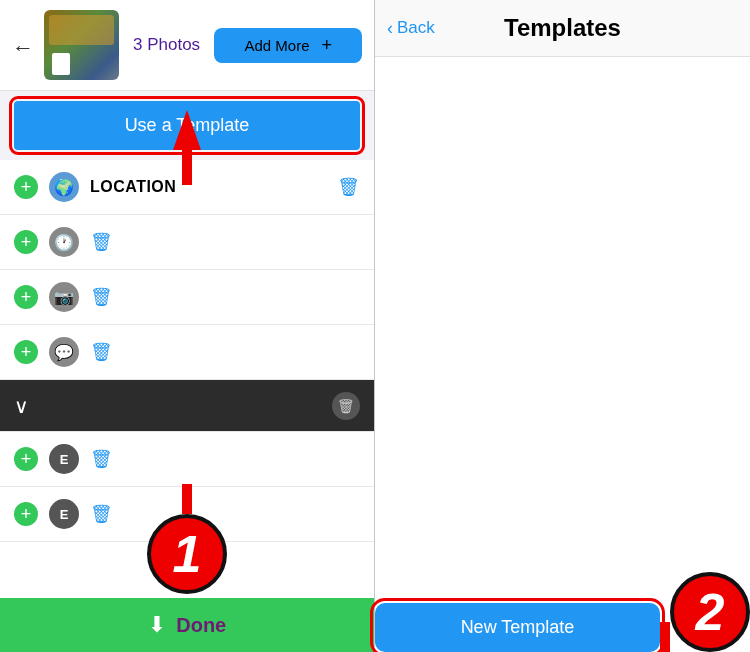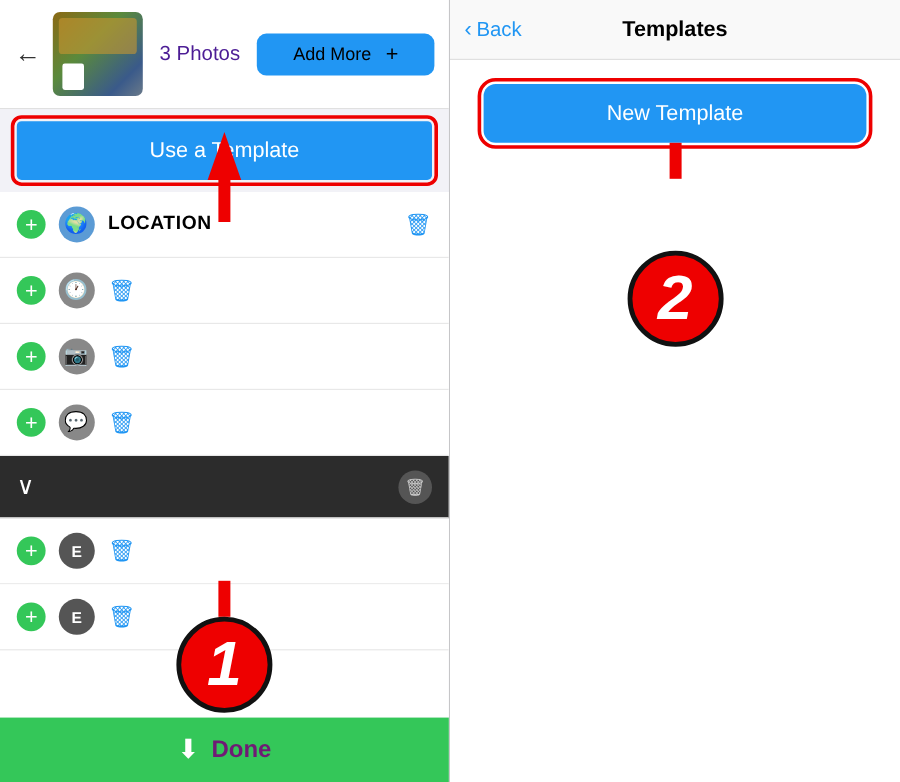--- a/index.html
+++ b/index.html
@@ -263,31 +263,31 @@
       left: 12px;
       display: flex;
       align-items: center;
       gap: 4px;
       color: #2196f3;
       font-size: 17px;
       cursor: pointer;
     }
 
     .page-title-right {
-      font-size: 18px;
+      font-size: 24px;
       font-weight: 600;
       color: #000;
       text-align: right;
     }
 
     .right-content {
       flex: 1;
       display: flex;
-      flex-direction: column;
-      align-items: center;
+      flex-direction: row;
+      align-items: flex-end;
       padding-top: 20px;
       position: relative;
     }
 
     .new-template-btn {
       background: #2196f3;
       color: white;
       border: none;
       border-radius: 10px;
       padding: 14px 30px;

